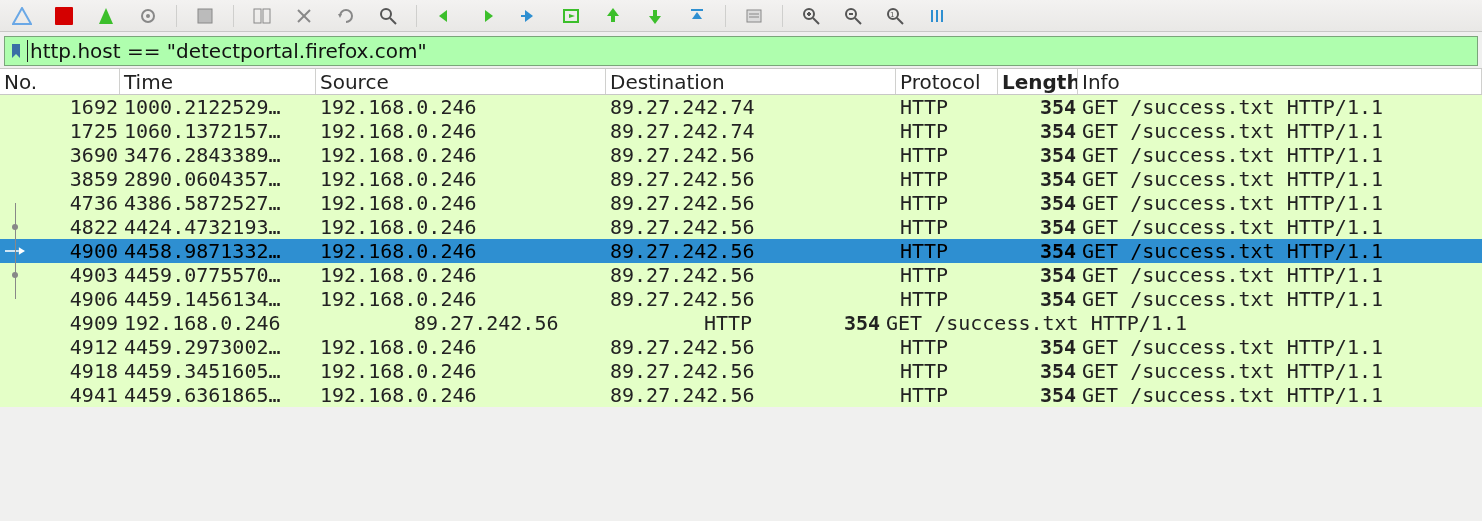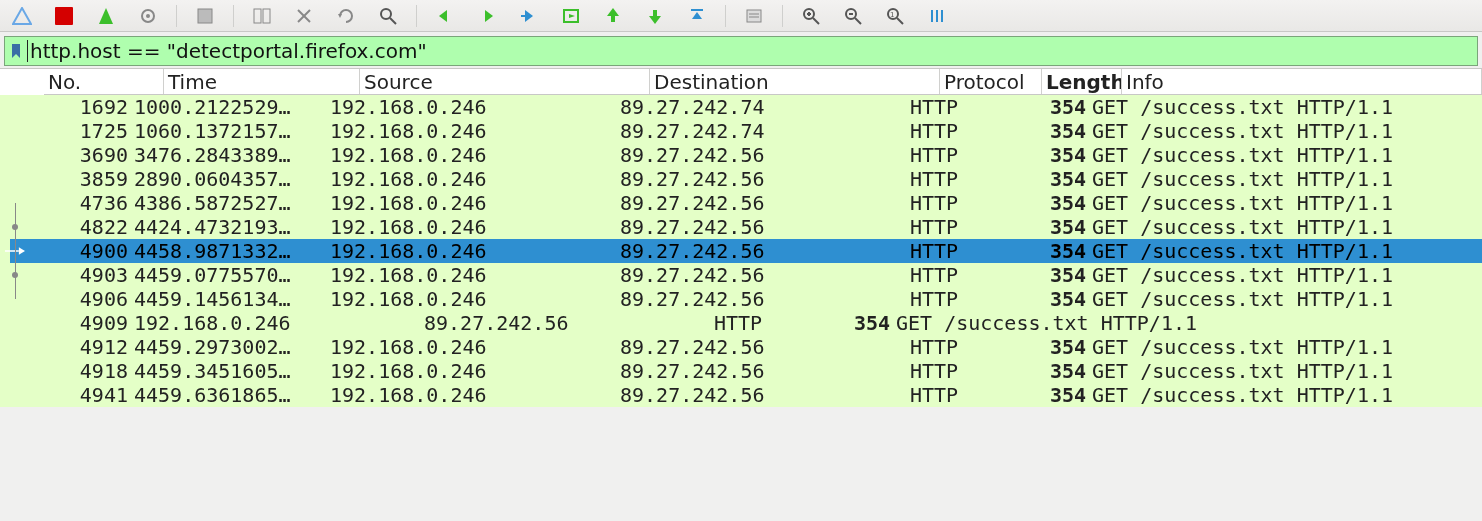--- a/index.html
+++ b/index.html
@@ -68,21 +68,20 @@
     border-top: 1px solid #c8c8c6;
     background: #fff;
   }
   .pkthdr {
     display: flex;
     background: #fff;
     height: 26px;
     font-size: 20px;
     color: #222;
     border-bottom: 1px solid #c8c8c6;
-    margin-left: 44px;
   }
   .pkthdr .col {
     display: flex; align-items: center;
     border-right: 1px solid #d0d0ce;
     padding-left: 4px;
     white-space: nowrap;
     overflow: hidden;
   }
   .pktbody {
     position: relative;
@@ -90,21 +89,20 @@
     font-family: "DejaVu Sans Mono","Liberation Mono",monospace;
     font-size: 20px;
     line-height: 24px;
   }
   .pktrow {
     display: flex;
     height: 24px;
     align-items: center;
     white-space: nowrap;
     color: #222;
-    margin-left: 10px;
   }
   .pktrow.selected {
     background: #2e8fd1;
     color: #000000;
   }
   .pktrow .cell {
     overflow: hidden;
     text-overflow: clip;
     white-space: nowrap;
     padding-left: 4px;

